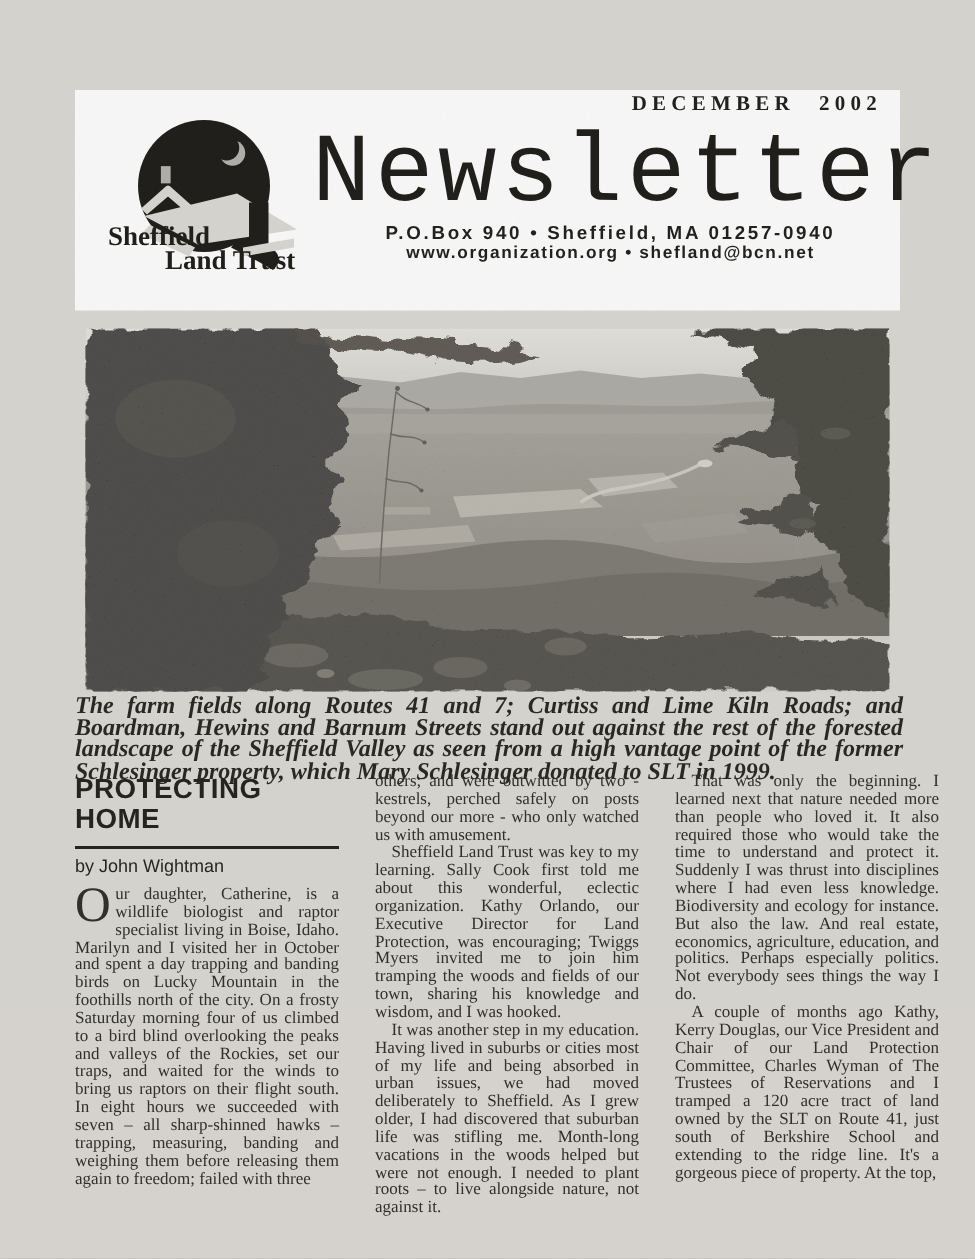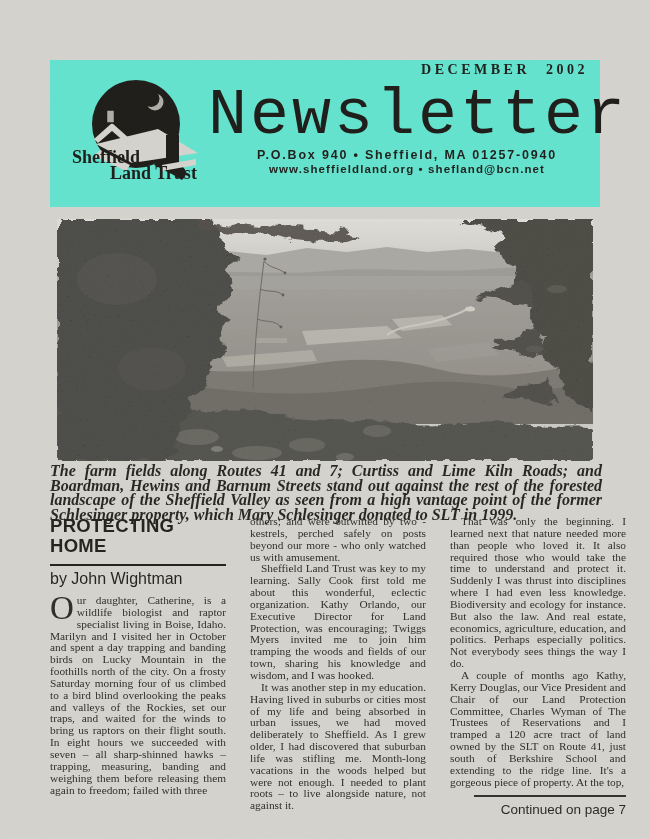--- a/index.html
+++ b/index.html
@@ -9,21 +9,21 @@
     background:#dad8d2;
     overflow:hidden;
     font-family:"Liberation Serif",serif;
     color:#21201c;
   }
   .grain-overlay{position:absolute;inset:0;pointer-events:none;opacity:.09;}
 
   
   .masthead{
     position:absolute;left:50px;top:60px;width:550px;height:147px;
-    background:#5eead4;
+    background:#ffffff;
   }
   .issue-date{
     position:absolute;top:2px;right:12px;
     font-family:"Liberation Serif",serif;
     font-weight:bold;font-size:14px;letter-spacing:3.5px;word-spacing:9px;
     color:#161511;
   }
   .logo{position:absolute;left:20px;top:17px;width:158px;height:126px;}
   .mast-center{position:absolute;left:158px;top:24px;width:398px;text-align:center;}
   .mast-title{
@@ -52,21 +52,21 @@
     display:flex;gap:24px;
   }
   .col{width:176px;flex:0 0 176px;}
   .article-title{
     font-family:"Liberation Sans",sans-serif;font-weight:bold;
     font-size:18.5px;line-height:20px;letter-spacing:.3px;color:#191813;
     margin:0 0 6px 0;
   }
   .title-rule{height:2px;background:#191813;margin:8px 0 4px 0;}
   .byline{
-    font-family:"Liberation Sans",sans-serif;font-size:16px;color:#191813;
+    font-family:"Liberation Sans",sans-serif;font-size:12px;color:#191813;
     margin:0 0 7px 0;
   }
   .body-p{
     margin:0;font-size:11.35px;line-height:11.85px;text-align:justify;
     color:#262520;
   }
   .body-p.indent{text-indent:11px;}
   .dropcap{
     float:left;font-size:33px;line-height:23px;padding:2px 3px 0 0;
     color:#262520;
@@ -106,21 +106,21 @@
           <path d="M92,88 L126,82 L126,88 L92,94 Z" fill="#dad8d2"></path>
         </g>
       </g>
       <text x="2" y="86" font-family="Liberation Serif, serif" font-weight="bold" font-size="18" fill="#13120e">Sheffield</text>
       <text x="40" y="102" font-family="Liberation Serif, serif" font-weight="bold" font-size="18" fill="#13120e">Land Trust</text>
     </svg>
 
     <div class="mast-center">
       <div class="mast-title">Newsletter</div>
       <div class="mast-line">P.O.Box 940  •  Sheffield, MA 01257-0940</div>
-      <div class="mast-line small">www.sheffieldland.org  •  shefland@bcn.net</div>
+      <div class="mast-line small">www.organization.org  •  shefland@bcn.net</div>
     </div>
   </div>
 
   <figure class="photo" style="margin:0">
     <svg viewBox="0 0 536 242" width="536" height="242" preserveAspectRatio="none">
       <defs>
         <linearGradient id="sky" x1="0" y1="0" x2="0" y2="1">
           <stop offset="0" stop-color="#f1f0ec"></stop>
             <stop offset="1" stop-color="#c6c4be"></stop>
         </linearGradient>
@@ -229,24 +229,20 @@
 
     <div class="col">
       <p class="body-p">others; and were outwitted by two - kestrels, perched safely on posts beyond our more - who only watched us with amusement.</p>
       <p class="body-p indent">Sheffield Land Trust was key to my learning.  Sally Cook first told me about this wonderful, eclectic organization. Kathy Orlando, our Executive Director for Land Protection, was encouraging; Twiggs Myers invited me to join him tramping the woods and fields of our town, sharing his knowledge and wisdom, and I was hooked.</p>
       <p class="body-p indent">It was another step in my education. Having lived in suburbs or cities most of my life and being absorbed in urban issues, we had moved deliberately to Sheffield.  As I grew older, I had discovered that suburban life was stifling me.  Month-long vacations in the woods helped but were not enough.  I needed to plant roots – to live alongside nature, not against it.</p>
     </div>
 
     <div class="col">
       <p class="body-p indent">That was only the beginning.  I learned next that nature needed more than people who loved it.  It also required those who would take the time to understand and protect it.  Suddenly I was thrust into disciplines where I had even less knowledge.  Biodiversity and ecology for instance.  But also the law. And real estate, economics, agriculture, education, and politics.  Perhaps especially politics.  Not everybody sees things the way I do.</p>
       <p class="body-p indent">A couple of months ago Kathy, Kerry Douglas, our Vice President and Chair of our Land Protection Committee, Charles Wyman of The Trustees of Reservations and I tramped a 120 acre tract of land owned by the SLT on Route 41, just south of Berkshire School and extending to the ridge line.  It's a gorgeous piece of property.  At the top,</p>
-      <div class="continued">
-        <span class="continued-rule"></span>
-        <span class="continued-label">Continued on page 7</span>
-      </div>
     </div>
 
   </div>
 
   <svg class="grain-overlay" width="650" height="839">
     <filter id="pagegrain">
       <feTurbulence type="fractalNoise" baseFrequency="0.75" numOctaves="2" seed="11"></feTurbulence>
       <feColorMatrix type="matrix" values="0 0 0 0 0.35  0 0 0 0 0.34  0 0 0 0 0.32  0.8 0.8 0.8 0 0"></feColorMatrix>
     </filter>
     <rect width="650" height="839" filter="url(#pagegrain)"></rect>

